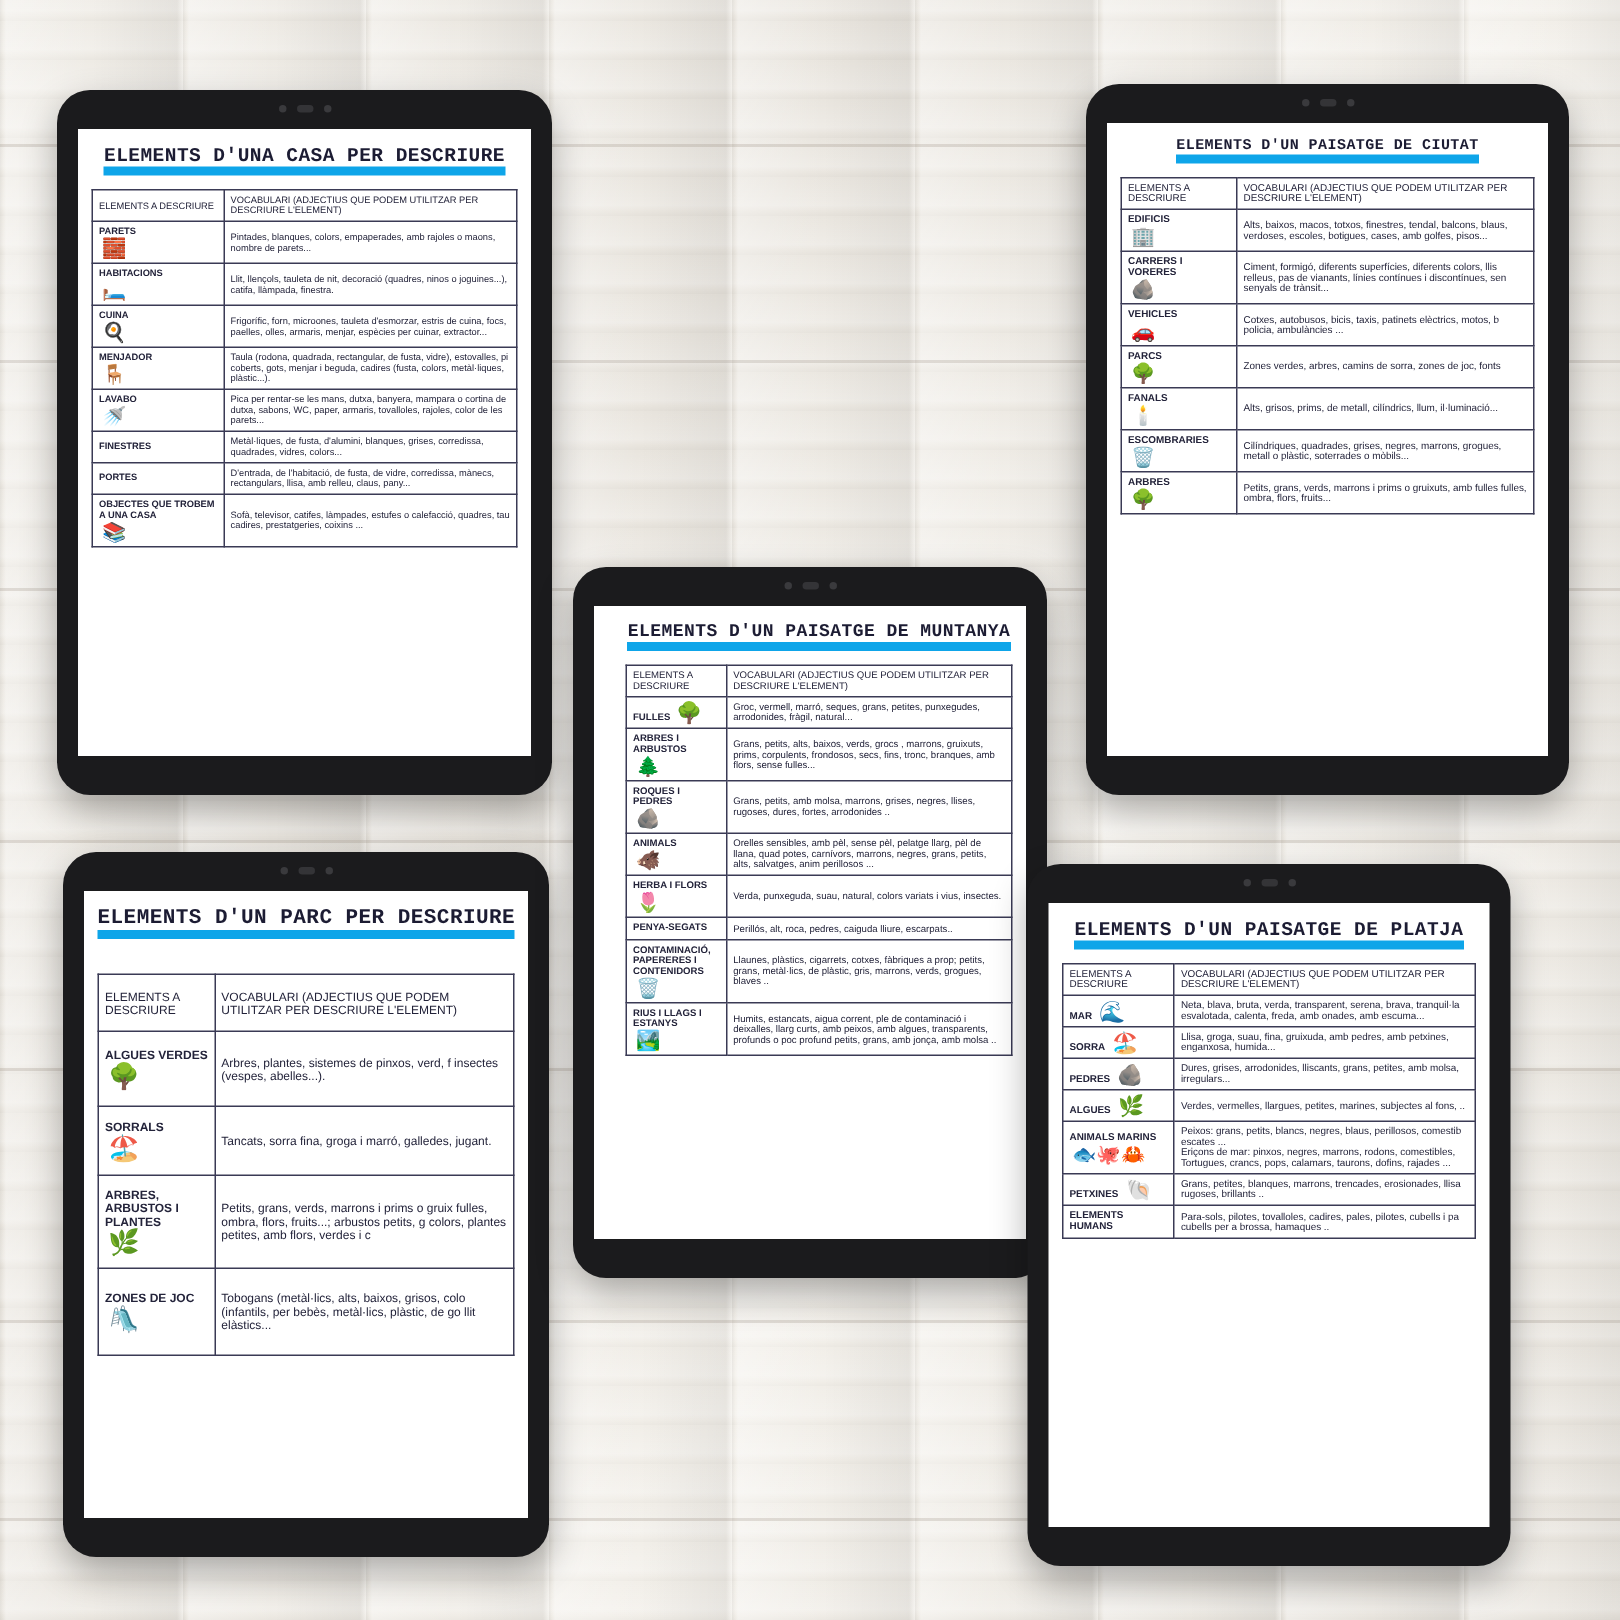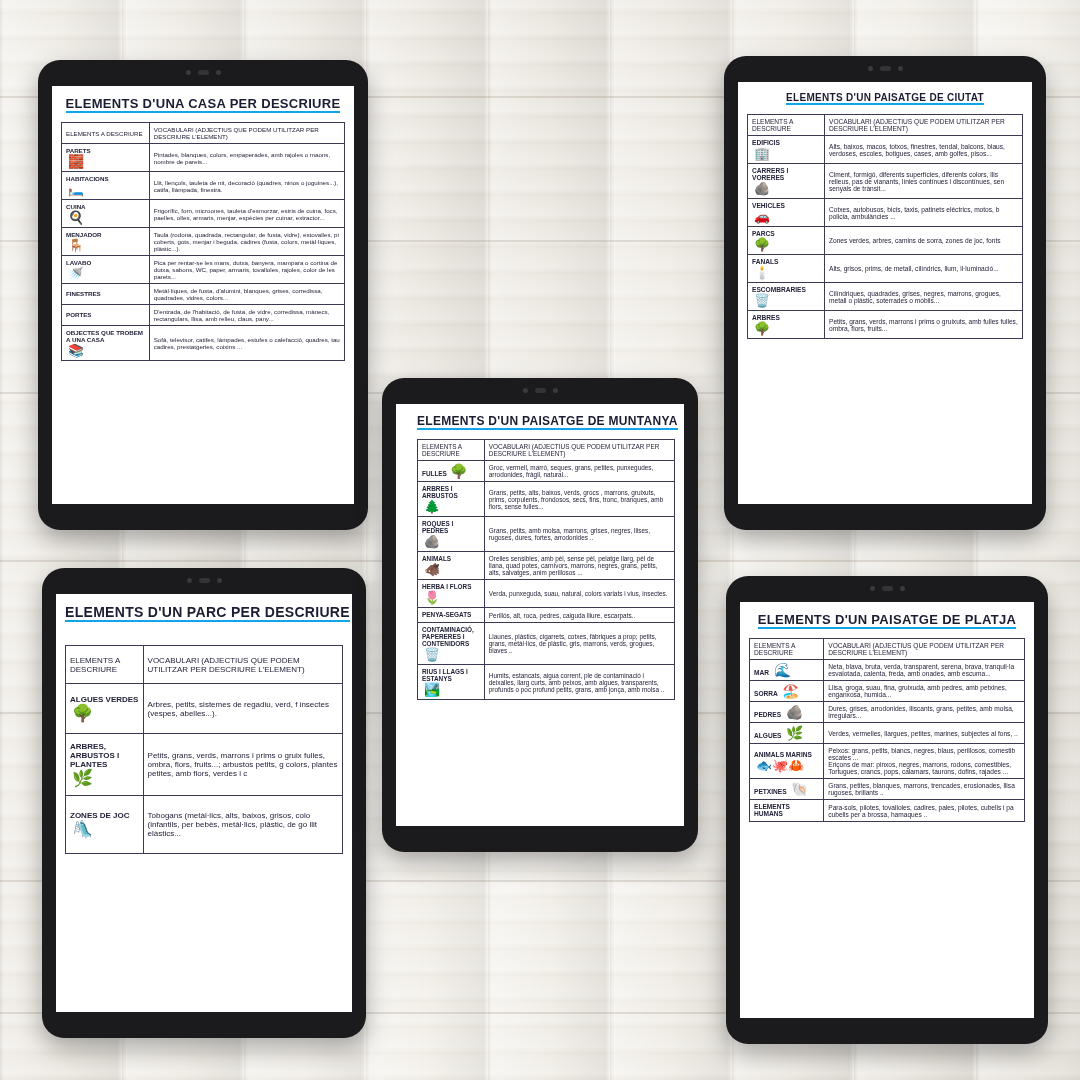--- a/index.html
+++ b/index.html
@@ -31,25 +31,26 @@
   }
   .cam i{display:block;width:5px;height:5px;border-radius:50%;background:#3a3a3d;}
   .cam i.wide{width:11px;height:5px;border-radius:4px;background:#343437;}
   .screen{
     background:#ffffff;width:100%;height:100%;overflow:hidden;position:relative;
     box-sizing:border-box;
     padding:10px 9px;
   }
   .doc-title{
     text-align:right;font-weight:bold;color:#1c1c33;
-    border-bottom:2px solid #0ea5e9;
+    border-bottom:6px solid #0ea5e9;
     display:inline-block;
     margin:0 auto 9px auto;
     letter-spacing:0.3px;
     white-space:nowrap;
+    font-family:Liberation Mono, monospace;
   }
   .title-wrap{text-align:center;}
   table{border-collapse:collapse;width:100%;table-layout:fixed;}
   td{
     border:1px solid #3a3a55;
     vertical-align:middle;
     color:#23233a;
     padding:3px 4px;
     box-sizing:border-box;
   }
@@ -65,21 +66,21 @@
   #t-casa .doc-title{font-size:13px;}
 
   #t-ciutat{left:724px;top:56px;width:322px;height:474px;}
   #t-ciutat .screen{font-size:6.6px;}
   #t-ciutat .doc-title{font-size:10px;}
 
   #t-parc{left:42px;top:568px;width:324px;height:470px;}
   #t-parc .screen{font-size:8px;}
   #t-parc .doc-title{font-size:14px;}
 
-  #t-platja{left:726px;top:576px;width:322px;height:468px;}
+  #t-platja{left:685px;top:576px;width:322px;height:468px;}
   #t-platja .screen{font-size:6.6px;}
   #t-platja .doc-title{font-size:13px;}
 
   #t-muntanya{left:382px;top:378px;width:316px;height:474px;}
   #t-muntanya .screen{font-size:6.4px;padding-left:21px;}
   #t-muntanya .doc-title{font-size:12px;}
 
   .clip{overflow:hidden;}
 </style>
 </head>
@@ -200,21 +201,25 @@
   <div class="screen clip">
     <div class="title-wrap"><div class="doc-title">ELEMENTS D'UN PARC PER DESCRIURE</div></div>
     <table style="margin-top:14px">
       <tbody>
           <tr>
         <td class="hdr" style="width:28%;height:38px">ELEMENTS A DESCRIURE</td>
         <td class="hdr">VOCABULARI (ADJECTIUS QUE PODEM UTILITZAR PER DESCRIURE L'ELEMENT)</td>
       </tr>
       <tr>
             <td class="lbl" style="height:50px"><span>ALGUES VERDES</span><span class="ico" style="font-size:17px">🌳</span></td>
-            <td>Arbres, petits, sistemes de regadiu, verd, f insectes (vespes, abelles...).</td>
+            <td>Arbres, plantes, sistemes de pinxos, verd, f insectes (vespes, abelles...).</td>
+          </tr>
+      <tr>
+            <td class="lbl" style="height:46px"><span>SORRALS</span><span class="ico" style="font-size:17px">🏖️</span></td>
+            <td>Tancats, sorra fina, groga i marró, galledes, jugant.</td>
           </tr>
       <tr>
             <td class="lbl" style="height:62px"><span>ARBRES, ARBUSTOS I PLANTES</span><span class="ico" style="font-size:17px">🌿</span></td>
             <td>Petits, grans, verds, marrons i prims o gruix fulles, ombra, flors, fruits...; arbustos petits, g colors, plantes petites, amb flors, verdes i c</td>
           </tr>
       <tr>
             <td class="lbl" style="height:58px"><span>ZONES DE JOC</span><span class="ico" style="font-size:17px">🛝</span></td>
             <td>Tobogans (metàl·lics, alts, baixos, grisos, colo (infantils, per bebès, metàl·lics, plàstic, de go llit elàstics...</td>
           </tr>
     </tbody>

